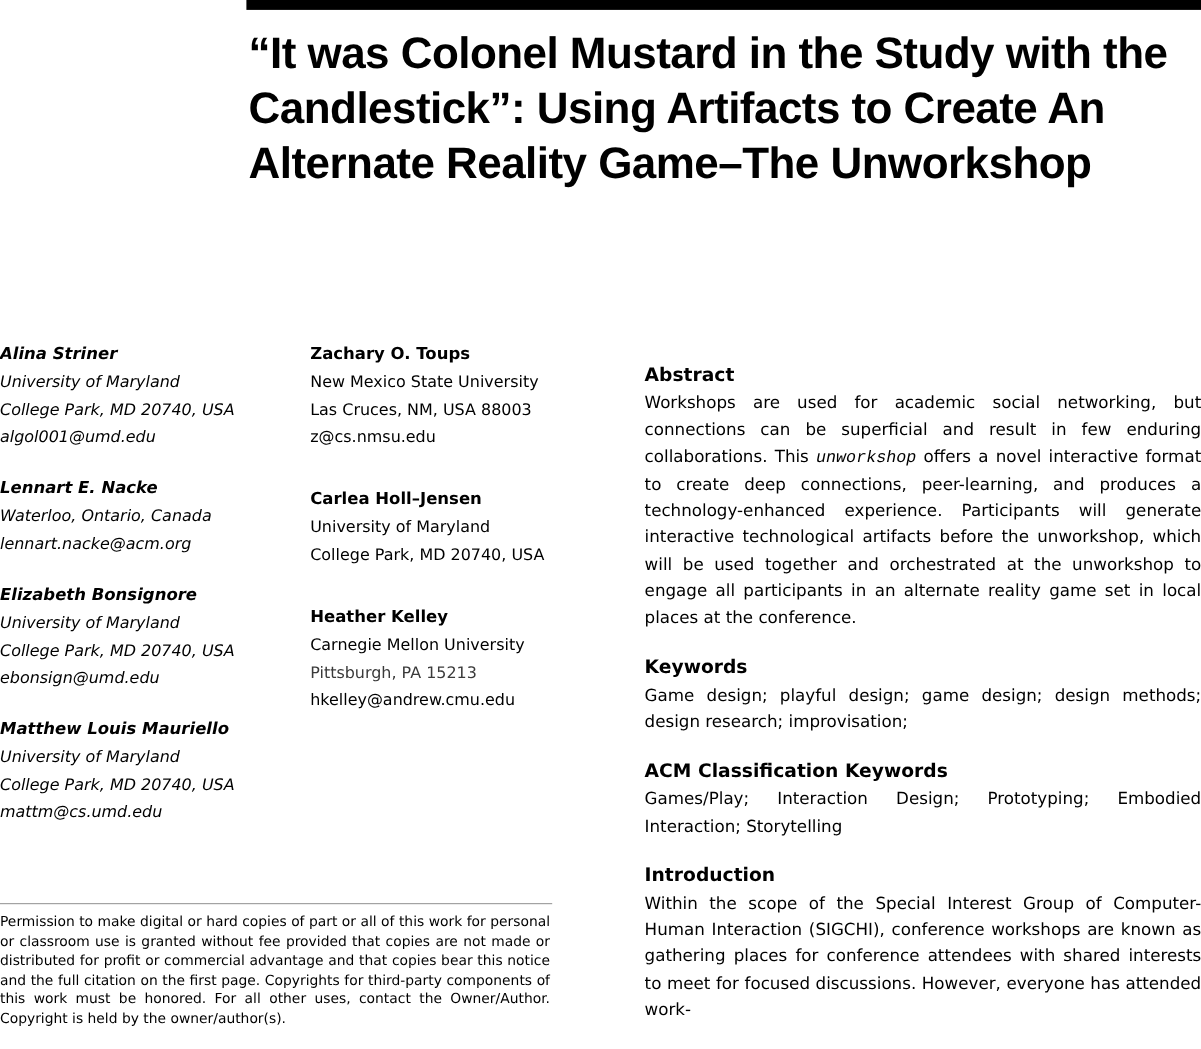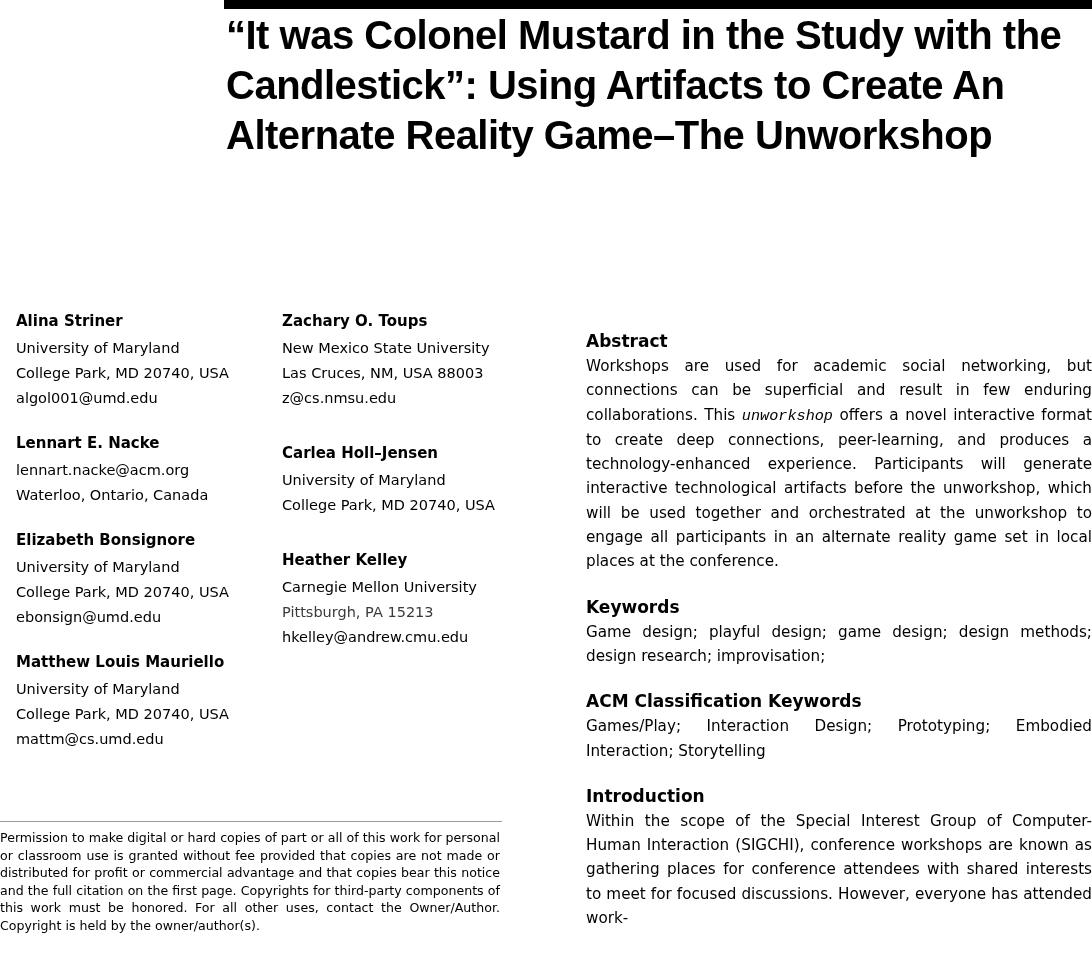--- a/index.html
+++ b/index.html
@@ -28,36 +28,37 @@
     top: 0px;
     width: 868px;
     height: 9px;
     background: #000000;
   }
 
   
   .title {
     position: absolute;
     left: 226px;
-    top: 10px;
+    top: 24px;
     width: 840px;
     font-family: "Liberation Sans", sans-serif;
     font-weight: bold;
     font-size: 40px;
     line-height: 50px;
     letter-spacing: -0.5px;
     color: #000000;
   }
 
   
   .col-authors-1 {
     position: absolute;
-    left: 16px;
+    left: 0px;
     top: 311px;
     width: 240px;
+    font-style: italic;
   }
   .col-authors-2 {
     position: absolute;
     left: 270px;
     top: 311px;
     width: 250px;
     margin-left: 12px;
   }
   .col-body {
     position: absolute;
@@ -147,22 +148,22 @@
 
     <div class="author-block">
       <div class="author-name">Alina Striner</div>
       <div class="author-line">University of Maryland</div>
       <div class="author-line">College Park, MD 20740, USA</div>
       <div class="author-line">algol001@umd.edu</div>
     </div>
 
     <div class="author-block">
       <div class="author-name">Lennart E. Nacke</div>
+      <div class="author-line">Waterloo, Ontario, Canada</div>
       <div class="author-line">lennart.nacke@acm.org</div>
-      <div class="author-line">Waterloo, Ontario, Canada</div>
     </div>
 
     <div class="author-block">
       <div class="author-name">Elizabeth Bonsignore</div>
       <div class="author-line">University of Maryland</div>
       <div class="author-line">College Park, MD 20740, USA</div>
       <div class="author-line">ebonsign@umd.edu</div>
     </div>
 
     <div class="author-block">

